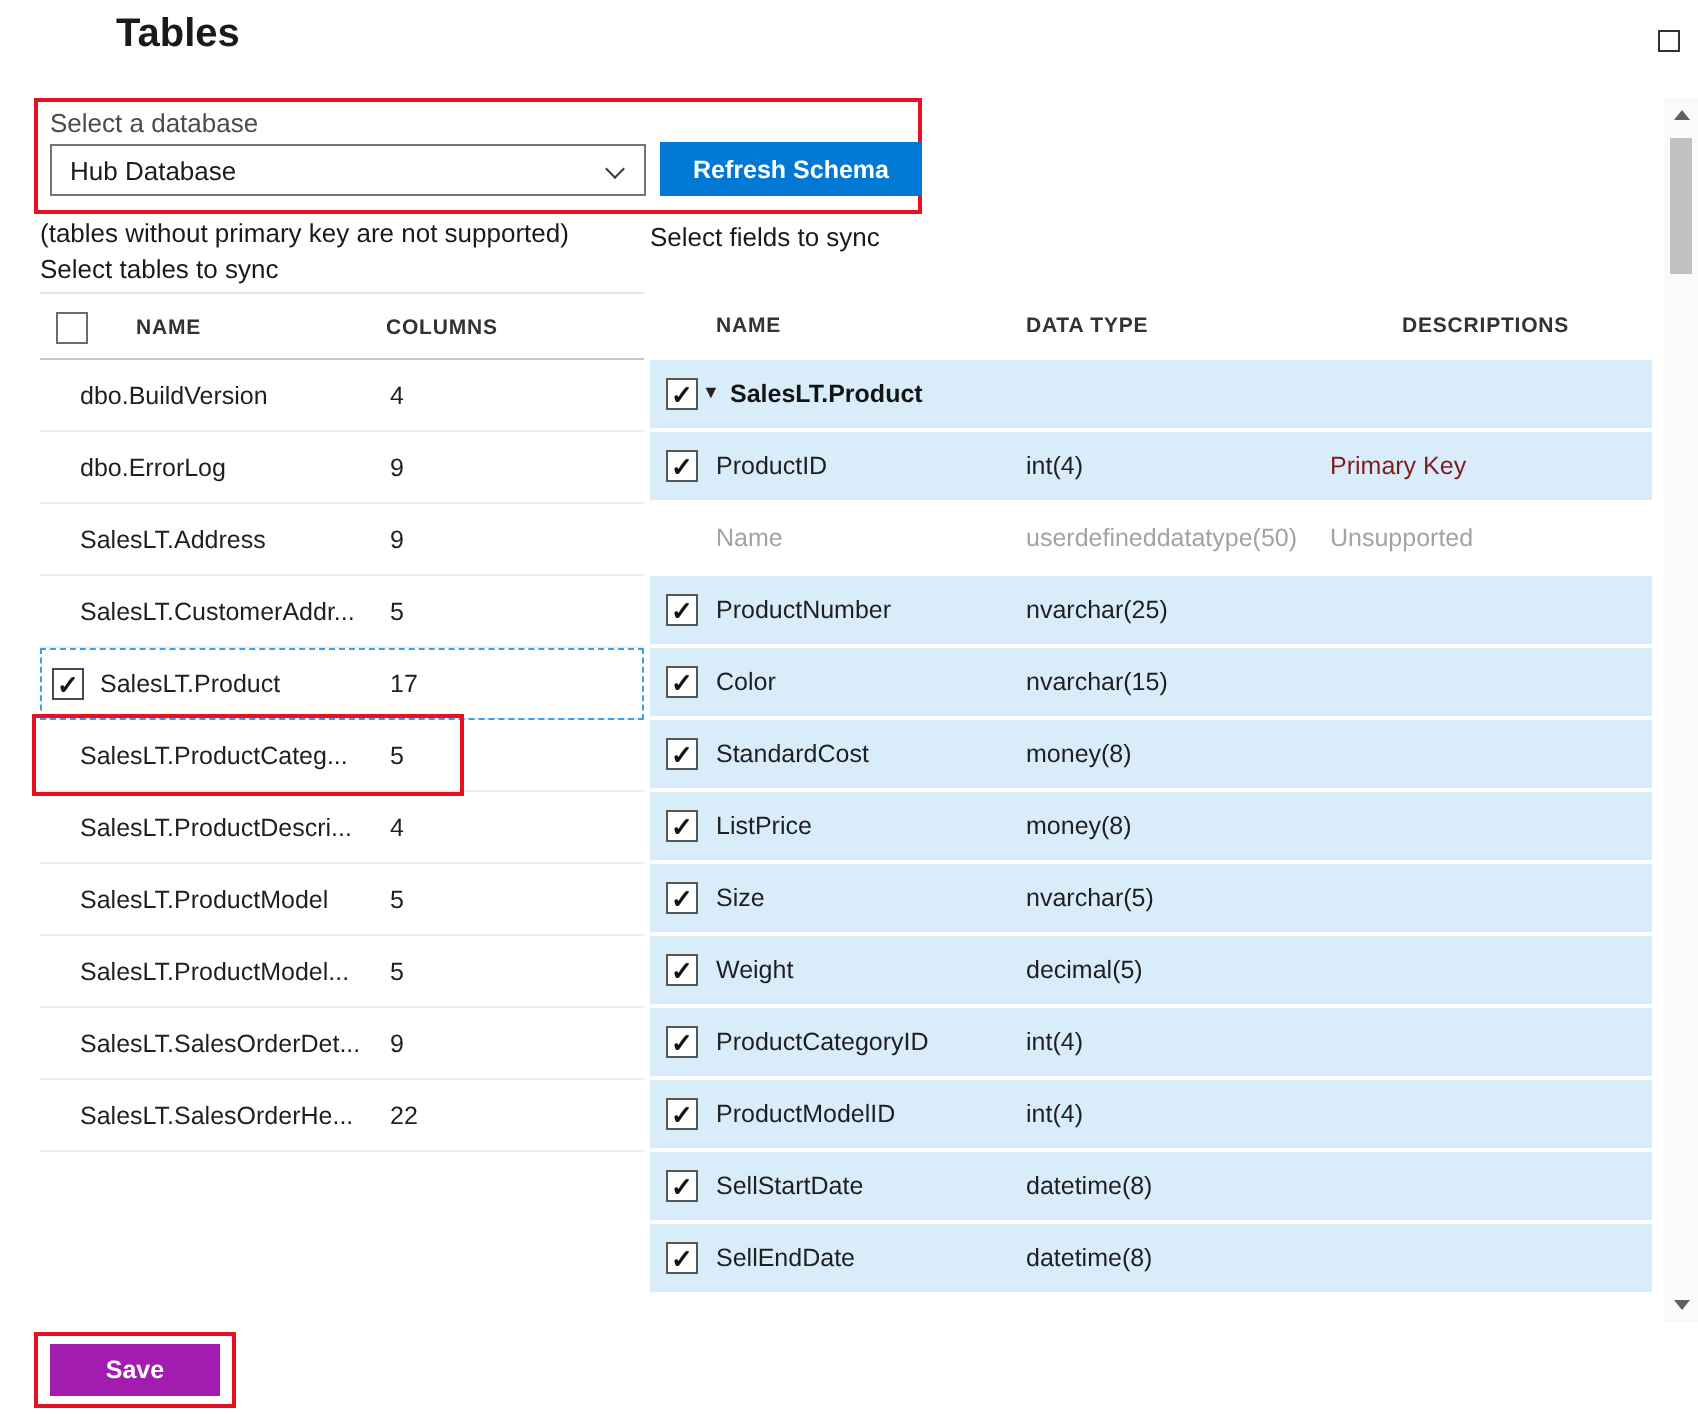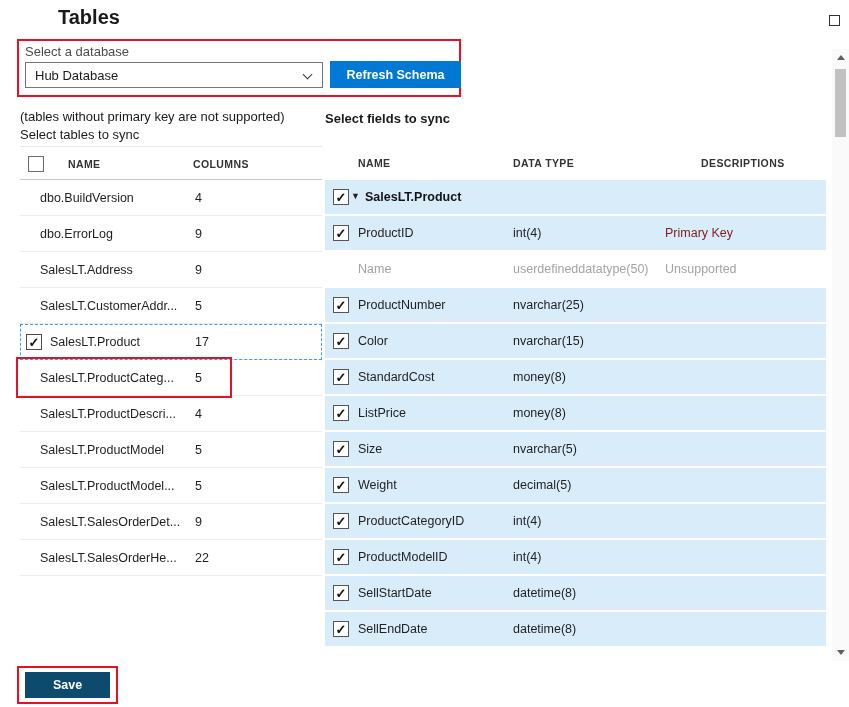--- a/index.html
+++ b/index.html
@@ -9,29 +9,29 @@
 
   
   .titlebar { position:absolute; left:0; top:0; width:100%; height:42px; background:#fff;margin-left:36px; }
   .page-title { position:absolute; left:22px; top:6px; font-size:20px; font-weight:600; color:#1a1a1a; }
   .win-btn { position:absolute; top:9px; width:22px; height:22px; display:flex; align-items:center; justify-content:center; cursor:pointer; background:#fff; border:none; }
   .restore-btn { right:40px; }
   .restore-glyph { width:11px; height:11px; border:1.4px solid #333; display:block; }
   .close-btn { right:10px; font-size:15px; color:#333; }
 
   
-  .db-section { position:absolute; left:17px; top:39px; width:444px; height:58px; border:2.5px solid #e81123; background:#fff; }
+  .db-section { position:absolute; left:17px; top:49px; width:444px; height:58px; border:2.5px solid #e81123; background:#fff; }
   .db-label { position:absolute; left:6px; top:3px; font-size:13px; color:#4d4b49; }
   .db-dropdown { position:absolute; left:6px; top:21px; width:298px; height:26px; border:1px solid #757575; background:#fff; display:flex; align-items:center; padding:0 10px 0 9px; font-size:13px; color:#1a1a1a; cursor:pointer; }
   .chevron { position:absolute; right:11px; top:8px; width:7px; height:7px; border-right:1.6px solid #3a3a3a; border-bottom:1.6px solid #3a3a3a; transform:rotate(45deg); }
   .refresh-btn { position:absolute; left:311px; top:20px; width:131px; height:27px; background:#0078d4; color:#fff; border:none; font-size:12.5px; font-weight:700; cursor:pointer; font-family:"Liberation Sans", sans-serif; }
 
   
   .left-title { position:absolute; left:20px; top:108px; font-size:13px; line-height:18px; color:#1a1a1a; }
-  .right-title { position:absolute; left:325px; top:111px; font-size:13px; color:#1a1a1a;font-weight:bold; }
+  .right-title { position:absolute; left:325px; top:111px; font-size:13px; color:#1a1a1a; }
 
   
   .left-table { position:absolute; left:20px; top:146px; width:302px; }
   .lheader { position:relative; height:34px; border-top:1px solid #e6e6e6; border-bottom:1px solid #c8c8c8; }
   .lheader .hname { position:absolute; left:48px; top:11px; }
   .lheader .hcols { position:absolute; left:173px; top:11px; }
   .hdr-text { font-size:10.5px; font-weight:700; color:#333; letter-spacing:0.4px; }
   .lrow { position:relative; height:36px; border-bottom:1px solid #ececec; background:#fff; cursor:pointer; }
   .lrow .lname { position:absolute; left:20px; top:11px; font-size:12.5px; color:#1f1f1f; white-space:nowrap; }
   .lrow.has-check .lname { left:30px; }
@@ -62,21 +62,21 @@
   .scrollbar { position:absolute; right:0; top:49px; width:17px; height:612px; background:#fafafa; }
   .sb-arrow { position:absolute; left:0; width:17px; height:17px; display:flex; align-items:center; justify-content:center; cursor:pointer; }
   .sb-up { top:0; }
   .sb-down { bottom:0; }
   .tri-up { width:0; height:0; border-left:4px solid transparent; border-right:4px solid transparent; border-bottom:5px solid #5f5f5f; }
   .tri-down { width:0; height:0; border-left:4px solid transparent; border-right:4px solid transparent; border-top:5px solid #5f5f5f; }
   .sb-thumb { position:absolute; left:3px; top:20px; width:11px; height:68px; background:#c2c2c2; cursor:grab; }
 
   
   .save-wrap { position:absolute; left:17px; top:666px; width:101px; height:38px; border:2.5px solid #e81123; background:#fff; display:flex; align-items:center; justify-content:center; }
-  .save-btn { width:85px; height:26px; background:#0c4a6e; color:#fff; border:none; font-size:12.5px; font-weight:700; cursor:pointer; font-family:"Liberation Sans", sans-serif; }
+  .save-btn { width:85px; height:26px; background:#a21caf; color:#fff; border:none; font-size:12.5px; font-weight:700; cursor:pointer; font-family:"Liberation Sans", sans-serif; }
 
   
   .annot-product { position:absolute; left:16px; top:357px; width:216px; height:41px; border:2.5px solid #e81123; pointer-events:none; z-index:5; }
 </style>
 </head>
 <body>
 
 <div class="dialog">
 
   <div class="titlebar">

